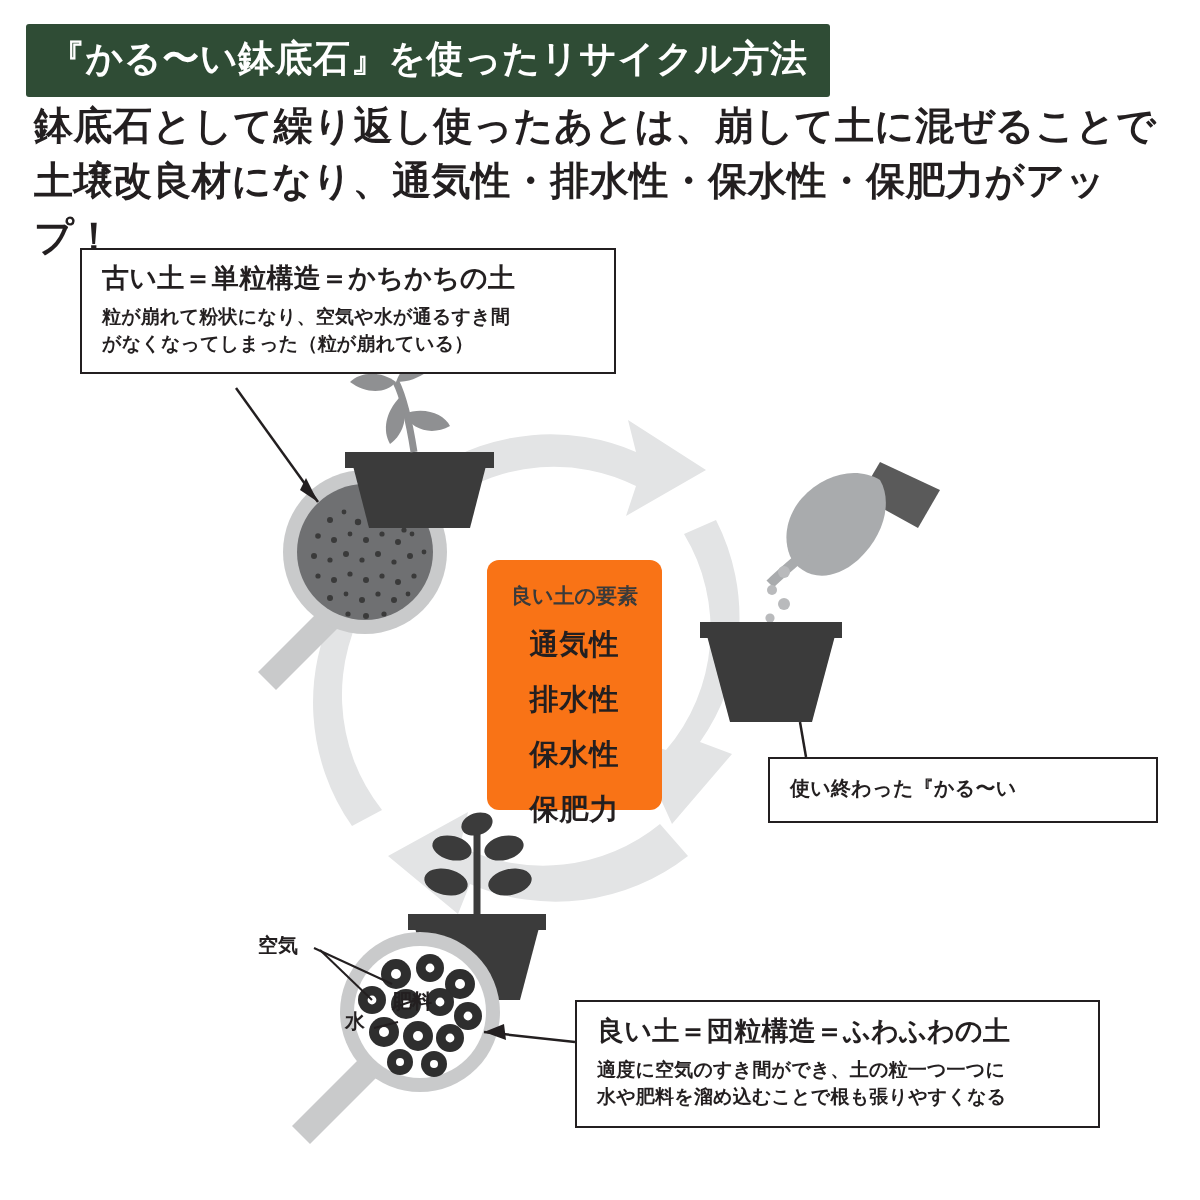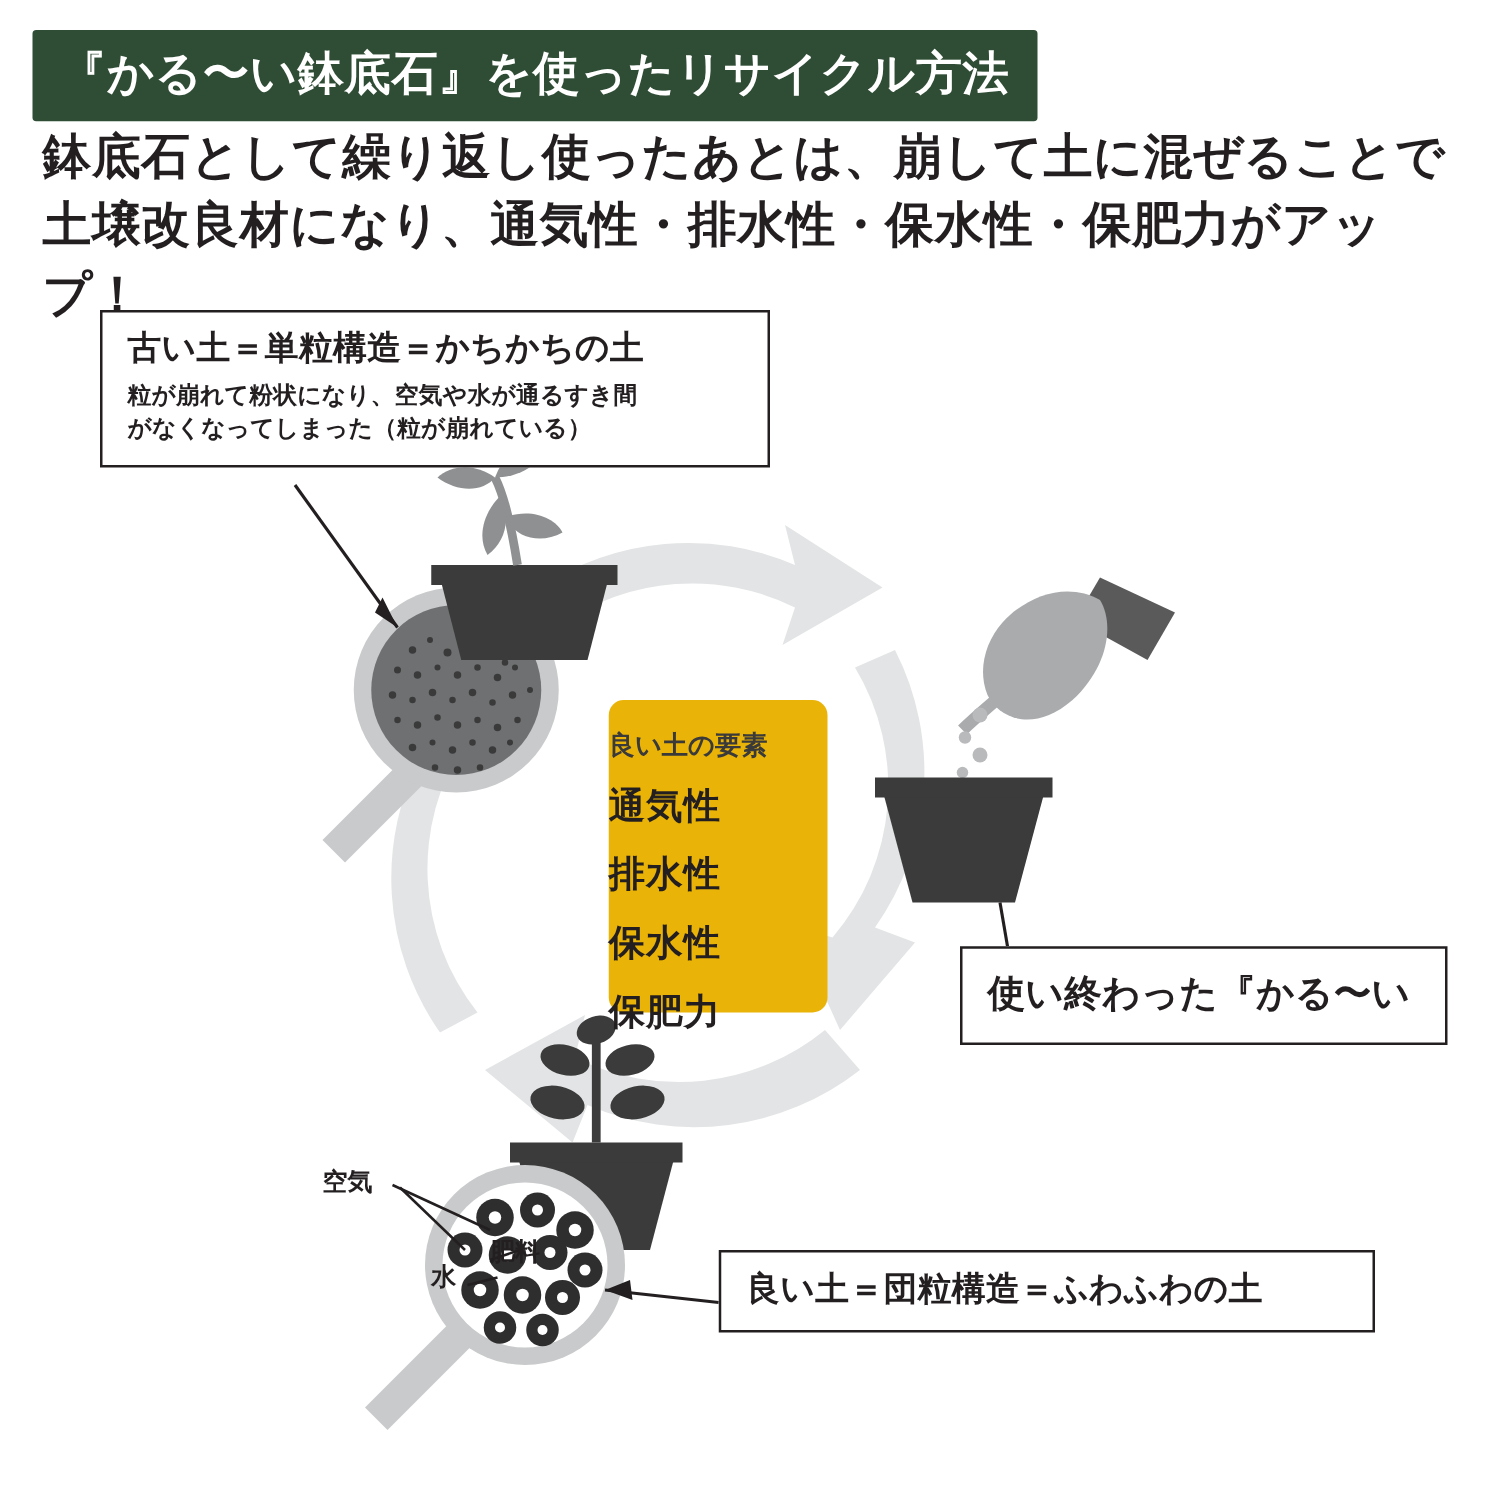--- a/index.html
+++ b/index.html
@@ -75,39 +75,40 @@
     padding: 12px 14px 14px 20px;
   }
   #callout-mix {
     left: 768px;
     top: 757px;
     width: 390px;
     padding: 16px 16px 18px 20px;
   }
   #callout-mix .c-head {
     white-space: normal;
-    font-size: 30px;
+    font-size: 20px;
     line-height: 1.38;
   }
   #callout-good {
     left: 575px;
     top: 1000px;
     width: 525px;
     padding: 13px 14px 15px 20px;
   }
 
   
   #center-block {
     position: absolute;
     left: 487px;
     top: 560px;
     width: 175px;
     height: 250px;
-    background: #eab308;
+    background: #f97316;
     border-radius: 12px;
+    text-align: center;
     z-index: 3;
   }
   #center-block .ttl {
     font-size: 21px;
     font-weight: bold;
     margin-top: 22px;
     color: #3a3a3a;
   }
   #center-block .item {
     font-size: 29px;
@@ -324,19 +325,23 @@
       <div>がなくなってしまった（粒が崩れている）</div>
     </div>
   </div>
 
   <div class="callout" id="callout-mix">
     <div class="c-head">使い終わった『かる〜い</div>
   </div>
 
   <div class="callout" id="callout-good">
     <div class="c-head">良い土＝団粒構造＝ふわふわの土</div>
+    <div class="c-body">
+      <div>適度に空気のすき間ができ、土の粒一つ一つに</div>
+      <div>水や肥料を溜め込むことで根も張りやすくなる</div>
+    </div>
   </div>
 
   <div class="mini-label" id="label-air">空気</div>
   <div class="mini-label" id="label-fert">肥料</div>
   <div class="mini-label" id="label-water">水</div>
 
 </div>
 
 </body></html>

